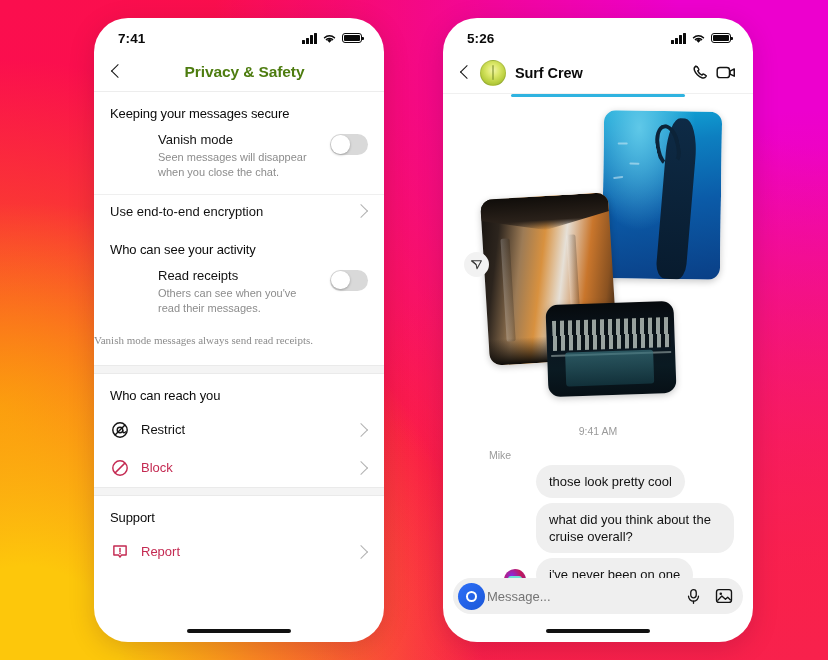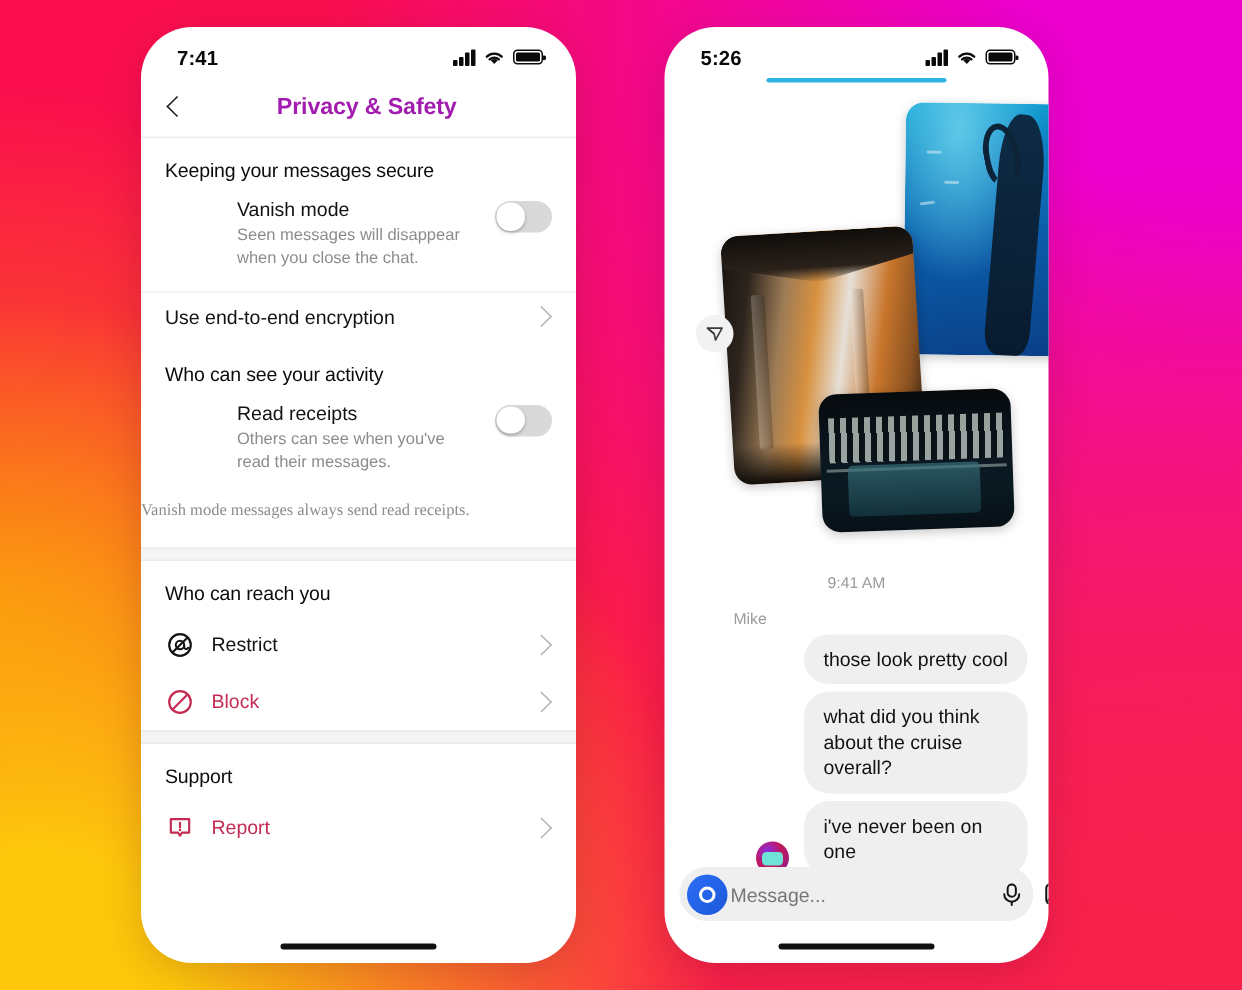--- a/index.html
+++ b/index.html
@@ -30,21 +30,21 @@
 
   
   .phone {
     position: absolute;
     background: #ffffff;
     border-radius: 34px;
     overflow: hidden;
     box-shadow: 0 6px 26px rgba(70,0,40,0.18);
   }
   #phone-left  { left: 94px;  top: 18px; width: 290px; height: 624px; }
-  #phone-right { left: 443px; top: 18px; width: 256px; height: 624px; }
+  #phone-right { left: 443px; top: 18px; width: 310px; height: 624px; }
 
   
   .statusbar {
     height: 34px;
     display: flex;
     align-items: center;
     justify-content: space-between;
     padding: 6px 22px 0 24px;
     box-sizing: border-box;
   }
@@ -90,21 +90,21 @@
     border-bottom: 1px solid #EDEDED;
     padding: 0 14px;
     box-sizing: border-box;
   }
   .nav-title {
     position: absolute;
     left: 11px; right: 0;
     text-align: center;
     font-size: 15.5px;
     font-weight: bold;
-    color: #a21caf;
+    color: #4d7c0f;
     letter-spacing: -0.1px;
     pointer-events: none;
   }
   .chev-back {
     width: 18px; height: 18px;
     position: relative;
     cursor: pointer;
     z-index: 2;
   }
   .chev-back::before {
@@ -540,20 +540,36 @@
           </div>
         <svg width="15" height="11" viewBox="0 0 16 12">
           <path d="M8 10.6 L5.4 7.9 A3.8 3.8 0 0 1 10.6 7.9 Z" fill="#0a0a0a"></path>
           <path d="M2.6 5.2 A7.7 7.7 0 0 1 13.4 5.2" stroke="#0a0a0a" stroke-width="1.7" fill="none" stroke-linecap="round"></path>
           <path d="M4.6 7.2 A5 5 0 0 1 11.4 7.2" stroke="#0a0a0a" stroke-width="1.6" fill="none" stroke-linecap="round"></path>
         </svg>
         <div class="battery"></div>
       </div>
     </div>
 
+    <div class="chat-nav">
+      <div class="chev-back"></div>
+      <div class="chat-avatar"></div>
+      <div class="chat-title">Surf Crew</div>
+      <div class="nav-action">
+        <svg width="19" height="19" viewBox="0 0 20 20">
+          <path d="M5.1 3.2 c-1.5 0.9 -2.1 2.6 -1.5 4.4 c1 3.1 4.6 6.8 7.8 7.9 c1.8 0.6 3.6 0 4.5 -1.5 c0.2 -0.4 0.1 -0.8 -0.3 -1 l-2.3 -1.3 c-0.4 -0.2 -0.8 -0.1 -1 0.2 l-0.7 0.9 c-1.7 -0.7 -3.8 -2.8 -4.5 -4.5 l0.9 -0.7 c0.3 -0.2 0.4 -0.6 0.2 -1 l-1.3 -2.3 c-0.2 -0.4 -0.6 -0.5 -1 -0.3 z" fill="none" stroke="#141414" stroke-width="1.5" stroke-linejoin="round"></path>
+        </svg>
+      </div>
+      <div class="nav-action">
+        <svg width="22" height="19" viewBox="0 0 24 20">
+          <rect x="2.4" y="4.6" width="13.4" height="11" rx="3" fill="none" stroke="#141414" stroke-width="1.6"></rect>
+          <path d="M16.4 8.4 L21 6.1 v7.9 l-4.6 -2.3 z" fill="none" stroke="#141414" stroke-width="1.6" stroke-linejoin="round"></path>
+        </svg>
+      </div>
+    </div>
     <div class="blue-rule"></div>
 
     <div class="chat-body">
 
       <div class="collage">
         <div class="photo" id="photo-dive">
           <div class="fish1"></div>
             <div class="fish2"></div>
             <div class="fish3"></div>
           <div class="diver"></div>

